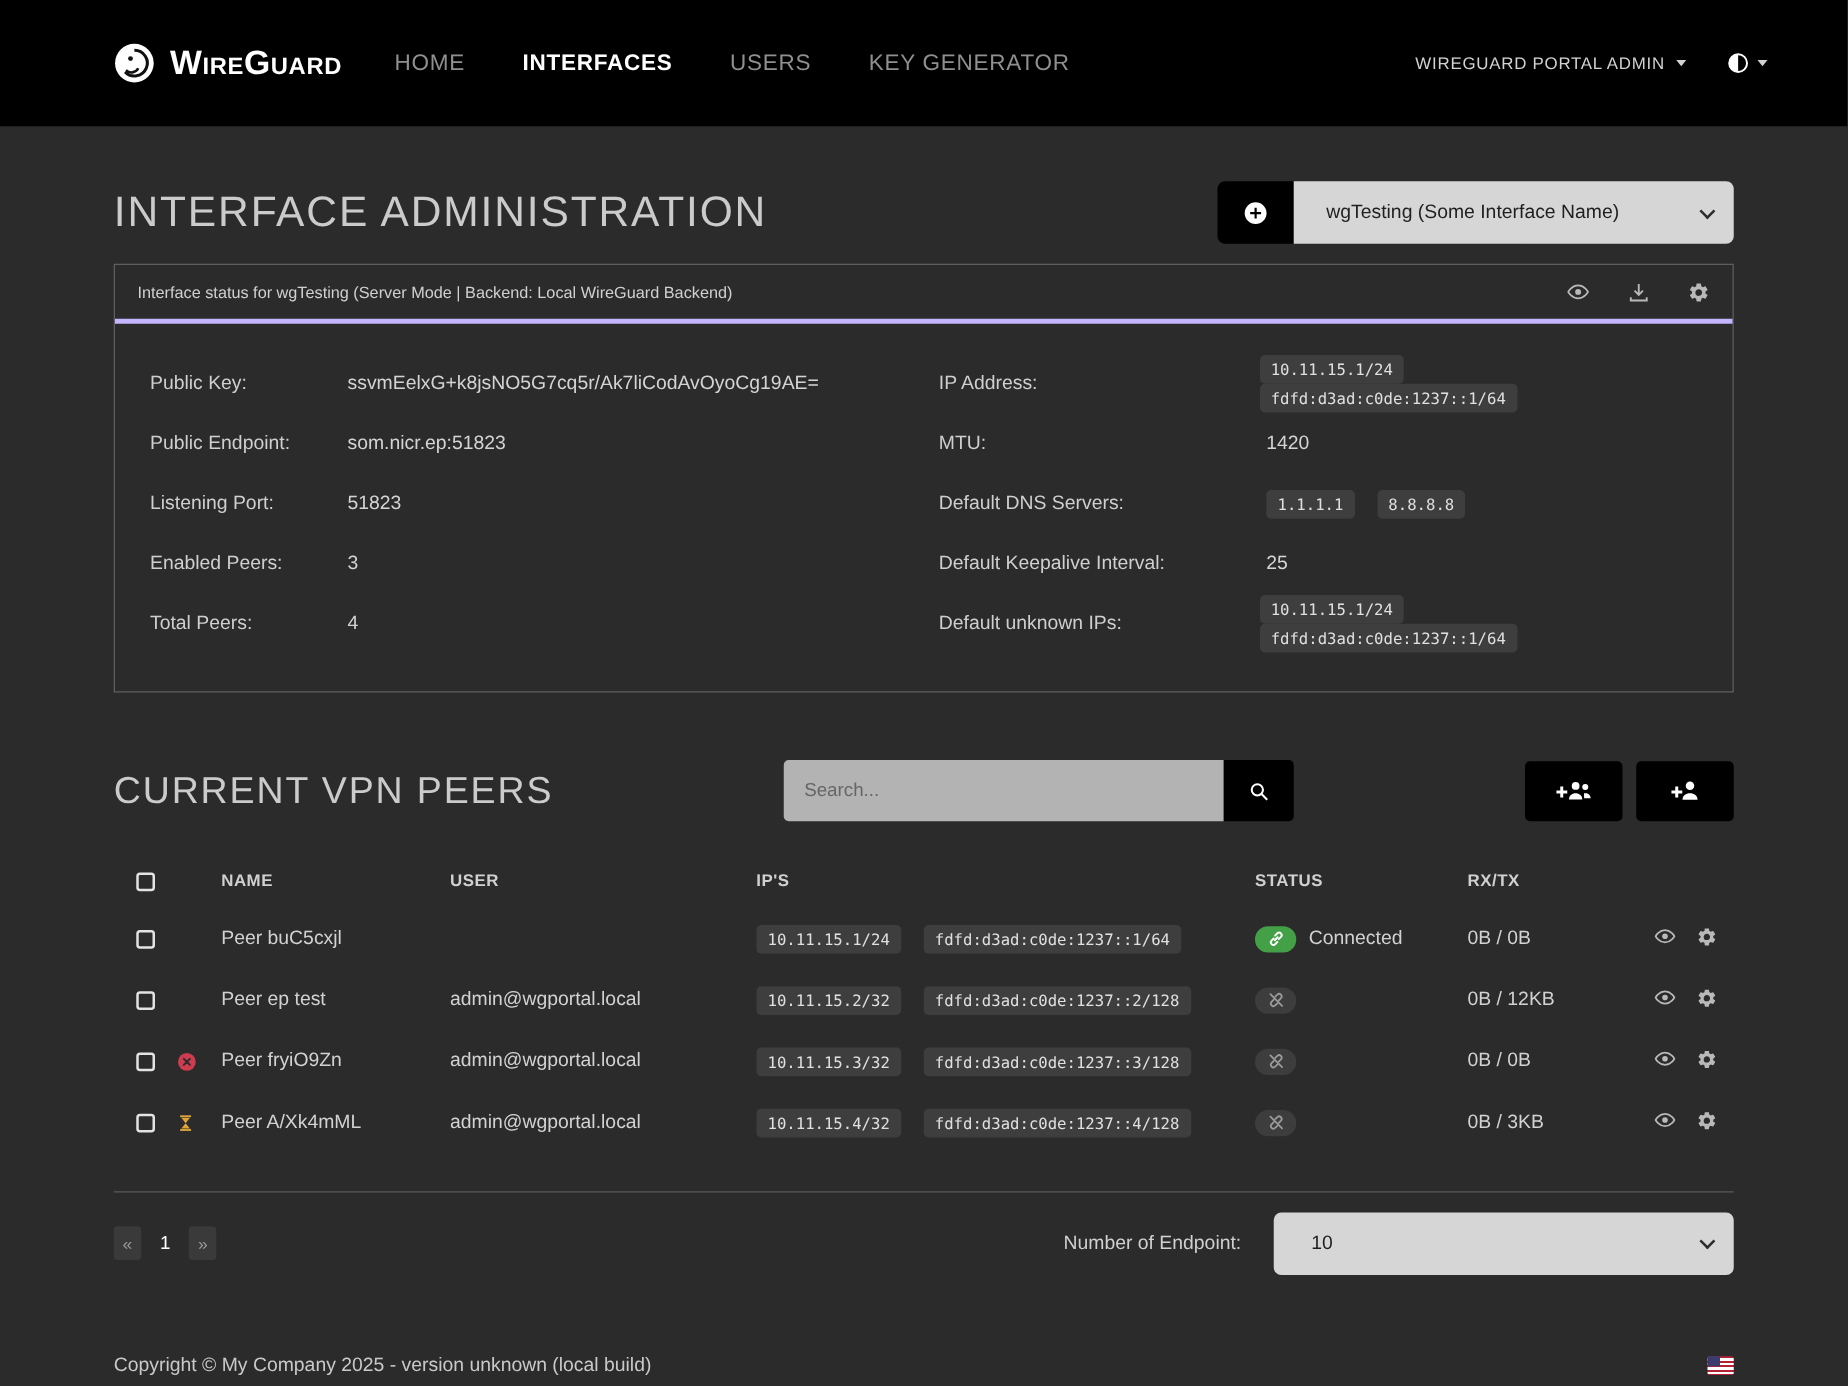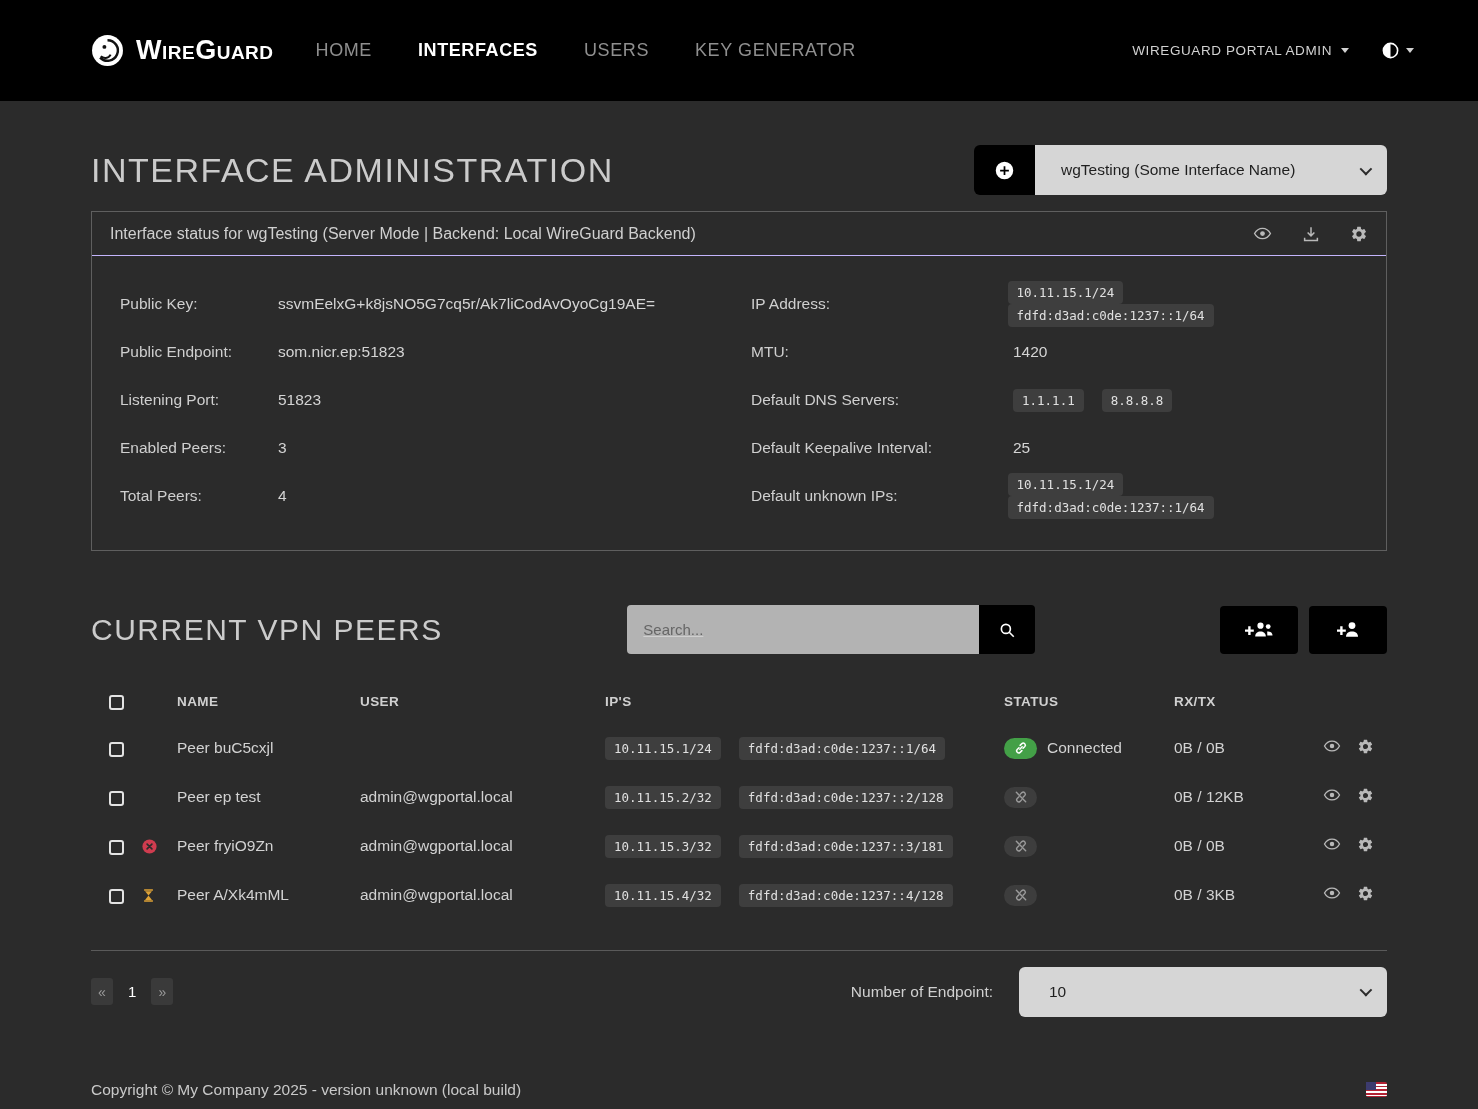--- a/index.html
+++ b/index.html
@@ -46,42 +46,42 @@
     background:#d6d6d6; color:#1f1f1f; height:50px; display:flex; align-items:center;
     justify-content:space-between; font-size:15.5px; cursor:pointer;
   }
   .iface-select { width:352px; border-radius:0 6px 6px 0; padding:0 18px 0 26px; }
   .chev { width:9px; height:9px; border-right:2px solid #2c2c2c; border-bottom:2px solid #2c2c2c; transform:rotate(45deg) translateY(-2px); }
 
   
   .card { margin-top:16px; border:1px solid #5f5f5f; }
   .card-header {
     display:flex; align-items:center; justify-content:space-between;
-    padding:12px 18px; border-bottom:1px solid #c4b5fd; font-size:16px; color:#d0d0d0;gap:32px;
+    padding:12px 18px; border-bottom:4px solid #c4b5fd; font-size:13px; color:#d0d0d0;gap:32px;
   }
   .card-actions { display:flex; gap:30px; }
   .icon-btn { background:none; border:none; color:#b9b9b9; cursor:pointer; display:flex; align-items:center; }
   .card-body { display:flex; padding:24px 28px 30px;align-items:flex-end; }
   .info-col { flex:1; }
   .info-col.right { padding-left:24px; }
   .info-row { display:flex; align-items:center; height:48px; font-size:15.5px; }
   .info-label { color:#cfcfcf; }
   .info-col.left .info-label { width:158px; }
   .info-col.right .info-label { width:262px; }
   .info-value { color:#d4d4d4; }
   .badge {
     display:inline-block; background:#3e3e3e; border-radius:4px; padding:4px 9px;
     font-family:"DejaVu Sans Mono", monospace; font-size:12.5px; color:#e0e0e0; margin-right:18px;
     white-space:nowrap;
   }
 
   
   .peers-header { display:flex; align-items:center; margin-top:54px; }
   .peers-title { font-size:30px; font-weight:500; letter-spacing:1.5px; color:#cbcbcb; }
-  .search-group { display:flex; margin-left:auto;text-decoration:underline; }
+  .search-group { display:flex; margin-left:auto; }
   .search-input {
     width:352px; height:49px; background:#b3b3b3; border:none; border-radius:4px 0 0 4px;
     padding:0 16px; font-size:15px; color:#222; outline:none;
   }
   .search-input::placeholder { color:#666; }
   .search-btn { width:56px; height:49px; border-radius:0 4px 4px 0; }
   .add-group { display:flex; gap:11px; margin-left:auto; }
   .add-btn { width:78px; height:48px; border-radius:4px; }
 
   
@@ -402,21 +402,21 @@
       <tr>
         <td class="cb-cell"><span class="checkbox"></span></td>
         <td><span>
           <svg viewBox="0 0 24 24" width="17" height="17">
                 <circle cx="12" cy="12" r="10" fill="#cf3c4f"></circle>
                 <path d="M8.6 8.6l6.8 6.8M15.4 8.6l-6.8 6.8" stroke="#2b2b2b" stroke-width="2.3" stroke-linecap="round"></path>
               </svg>
         </span></td>
         <td>Peer fryiO9Zn</td>
         <td>admin@wgportal.local</td>
-        <td><span class="badge">10.11.15.3/32</span><span class="badge">fdfd:d3ad:c0de:1237::3/181</span></td>
+        <td><span class="badge">10.11.15.3/32</span><span class="badge">fdfd:d3ad:c0de:1237::3/128</span></td>
         <td>
             <div class="status-cell">
           <span class="status-pill disconnected">
             <svg width="14" height="14" viewBox="0 0 24 24" fill="none" stroke="#9b9b9b" stroke-width="2.4" stroke-linecap="round">
                   <path d="M8.5 11.5l-3 3a3.54 3.54 0 0 0 5 5l3-3"></path>
                   <path d="M15.5 12.5l3-3a3.54 3.54 0 0 0-5-5l-3 3"></path>
                   <path d="M4 4l16 16"></path>
                 </svg>
           </span>
         </div>

